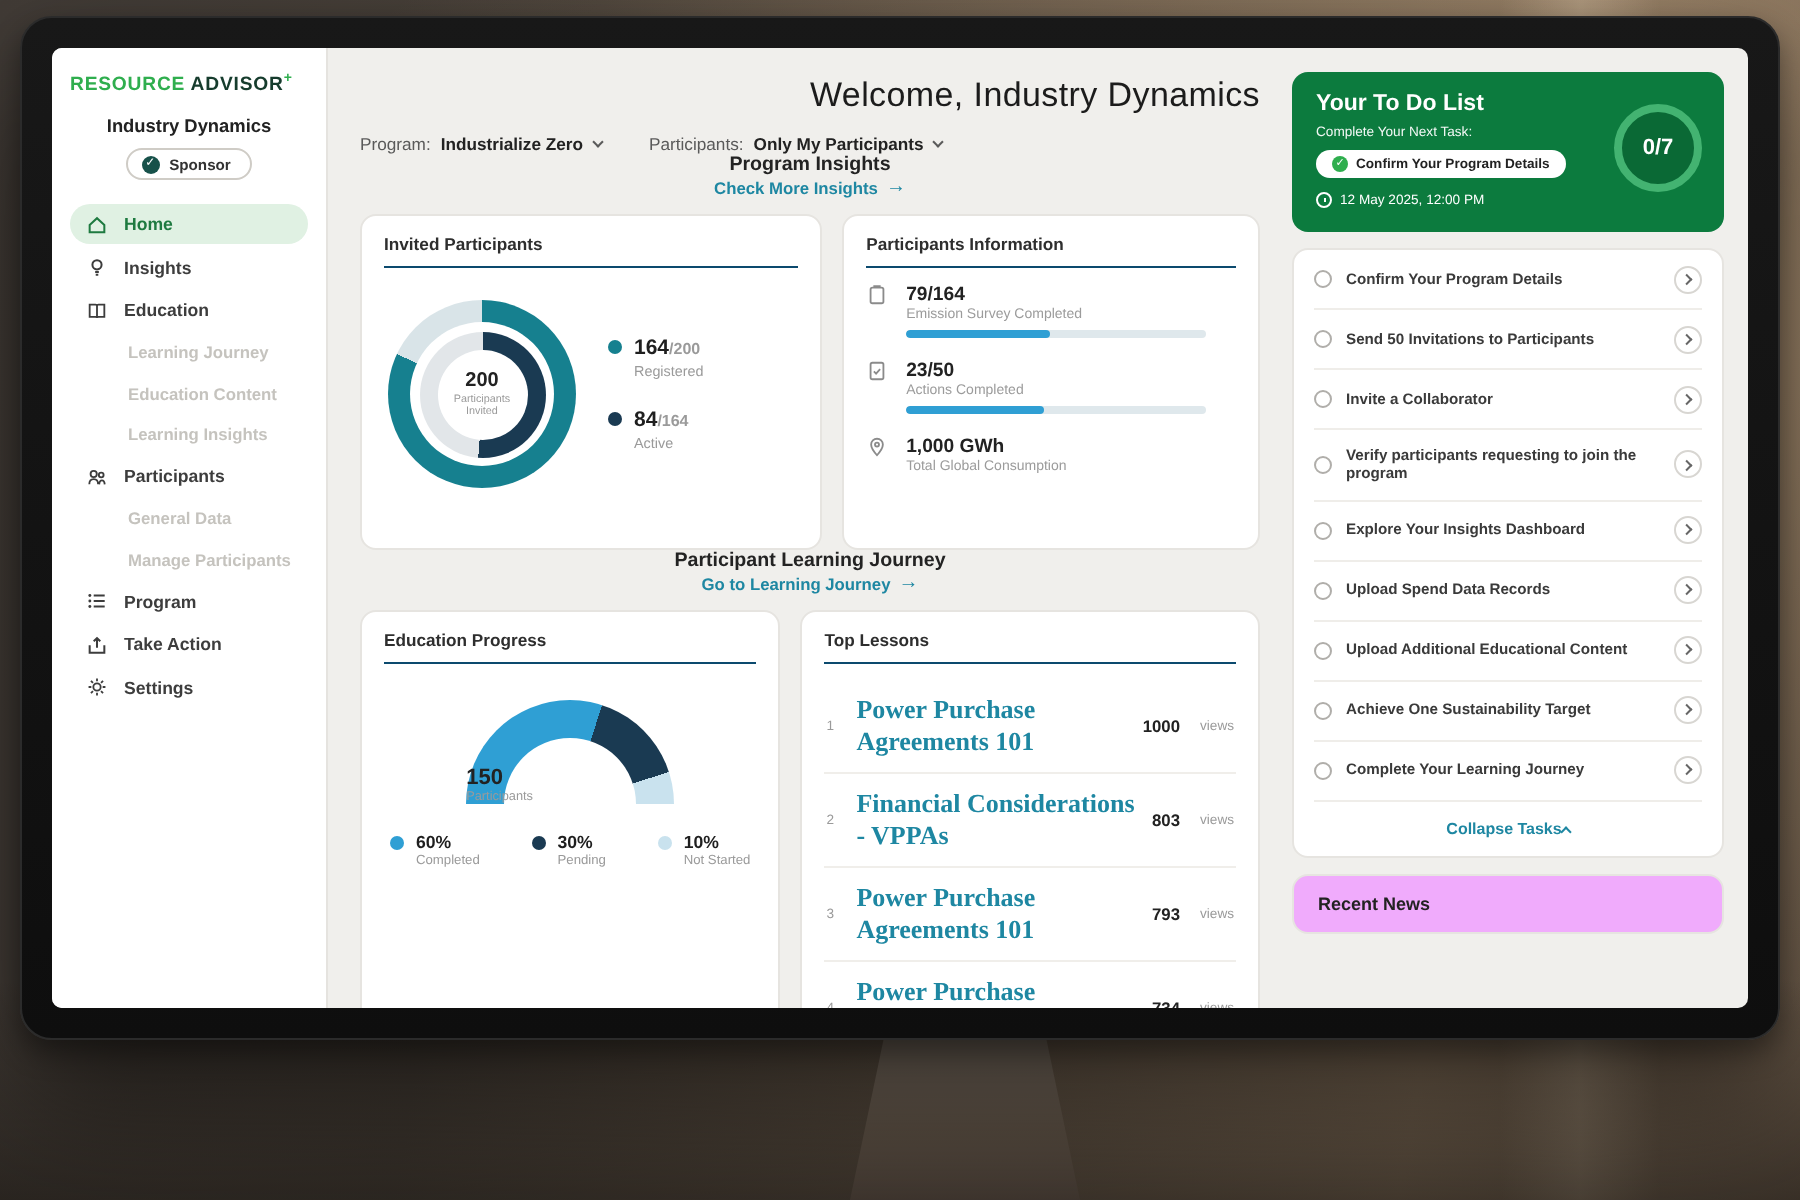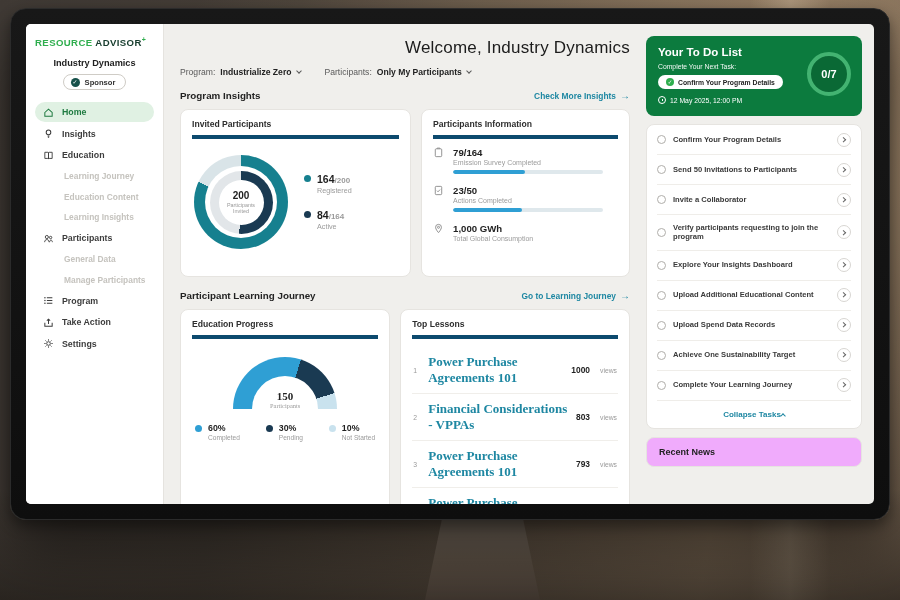--- a/index.html
+++ b/index.html
@@ -53,32 +53,32 @@
   .title{font-size:17px;font-weight:400;color:#1c1c1c;margin:2px 0 0;letter-spacing:.2px;text-align:right;}
   .filters{display:flex;gap:24px;margin-top:9px;align-items:center;}
   .filter{display:flex;gap:5px;align-items:center;font-size:8.6px;color:#5a5a5a;cursor:pointer;}
   .fvalue{font-weight:700;color:#222;}
   .chev{display:inline-block;width:4px;height:4px;border-left:1.3px solid currentColor;
     border-top:1.3px solid currentColor;}
   .chev.down{transform:rotate(225deg);margin-top:-2px;}
   .chev.up{transform:rotate(45deg);margin-top:3px;}
   .chev.right{transform:rotate(135deg);margin-left:-1px;}
 
-  .sec-head{display:flex;justify-content:space-between;align-items:center;margin-top:13px;}
+  .sec-head{display:flex;justify-content:space-between;align-items:center;flex-direction:column;}
   .sec-title{font-size:9.8px;font-weight:700;color:#232323;}
   .sec-link{display:flex;align-items:center;gap:4px;color:var(--teal-link,#1e87a2);
     font-size:8.4px;font-weight:700;cursor:pointer;}
   .arrow-right::before{content:"\2192";font-size:10px;}
 
   .cards-row{display:flex;gap:10px;margin-top:8px;}
   .card{background:#fff;border:1px solid #e6e4e0;border-radius:8px;padding:9px 11px;}
   .row1 .card{min-height:168px;}
   .row2 .card{min-height:170px;}
   .card-title{font-size:8.6px;font-weight:700;color:#2e2e2e;padding-bottom:6px;
-    border-bottom:4px solid #0c4a6e;margin-bottom:8px;}
+    border-bottom:1px solid #0c4a6e;margin-bottom:8px;}
   .card-invited{flex:1.12;}
   .card-info{flex:1;}
   .card-edu{flex:.95;}
   .card-lessons{flex:1.05;}
 
   
   .invited-body{display:flex;align-items:center;gap:16px;padding:8px 2px 0;}
   .donut-outer{width:94px;height:94px;border-radius:50%;display:grid;place-items:center;
     background:#d9e4e8;}
   .donut-gap{width:72px;height:72px;border-radius:50%;background:#fff;display:grid;place-items:center;}
@@ -99,21 +99,21 @@
   .info-val{font-size:9.6px;font-weight:700;color:#222;}
   .info-lab{font-size:7px;color:#9b9b9b;margin-top:1px;}
   .bar{width:150px;height:4px;border-radius:2px;background:var(--track,#dfe8ec);margin-top:4px;overflow:hidden;}
   .bar-fill{height:100%;border-radius:2px;width:0;}
 
   
   .gauge-wrap{display:flex;flex-direction:column;align-items:center;}
   .gauge{position:relative;width:104px;height:52px;overflow:hidden;margin-top:10px;}
   .gauge-arc{position:absolute;left:0;top:0;width:104px;height:104px;border-radius:50%;background:#e2e6e9;}
   .gauge-hole{position:absolute;left:19px;top:19px;width:66px;height:66px;border-radius:50%;background:#fff;}
-  .gauge-center{position:absolute;left:0;right:0;bottom:0;text-align:center;font-family:Liberation Serif, serif;}
+  .gauge-center{position:absolute;left:0;right:0;bottom:0;}
   .gval{font-size:11px;font-weight:700;color:#222;}
   .glab{font-size:6.4px;color:#9a9a9a;}
   .edu-legend{display:flex;justify-content:space-between;margin-top:14px;padding:0 3px;}
   .eleg-main{font-size:8.8px;font-weight:700;color:#1f1f1f;}
   .eleg-lab{font-size:6.6px;color:#9a9a9a;margin-top:1px;}
 
   
   .lesson-row{display:flex;align-items:center;gap:7px;padding:7px 1px;border-bottom:1px solid #f0eeea;}
   .lesson-row:last-of-type{border-bottom:none;}
   .lesson-n{font-size:6.8px;color:#9a9a9a;width:8px;flex:none;}
@@ -469,28 +469,28 @@
           </div>
           <div class="task">
             <span class="task-check"></span>
             <span class="task-label">Explore Your Insights Dashboard</span>
             <span class="task-go">
                 <span class="chev right"></span>
               </span>
           </div>
           <div class="task">
             <span class="task-check"></span>
+            <span class="task-label">Upload Spend Data Records</span>
+            <span class="task-go">
+                <span class="chev right"></span>
+              </span>
+          </div>
+          <div class="task">
+            <span class="task-check"></span>
             <span class="task-label">Upload Additional Educational Content</span>
-            <span class="task-go">
-                <span class="chev right"></span>
-              </span>
-          </div>
-          <div class="task">
-            <span class="task-check"></span>
-            <span class="task-label">Upload Spend Data Records</span>
             <span class="task-go">
                 <span class="chev right"></span>
               </span>
           </div>
           <div class="task">
             <span class="task-check"></span>
             <span class="task-label">Achieve One Sustainability Target</span>
             <span class="task-go">
                 <span class="chev right"></span>
               </span>

